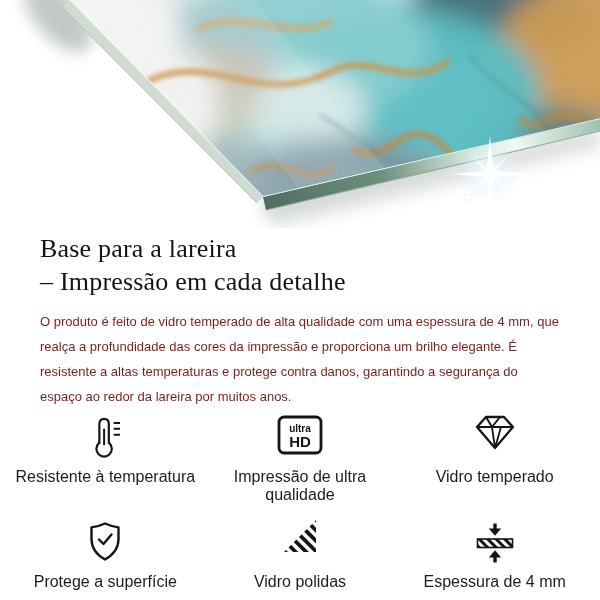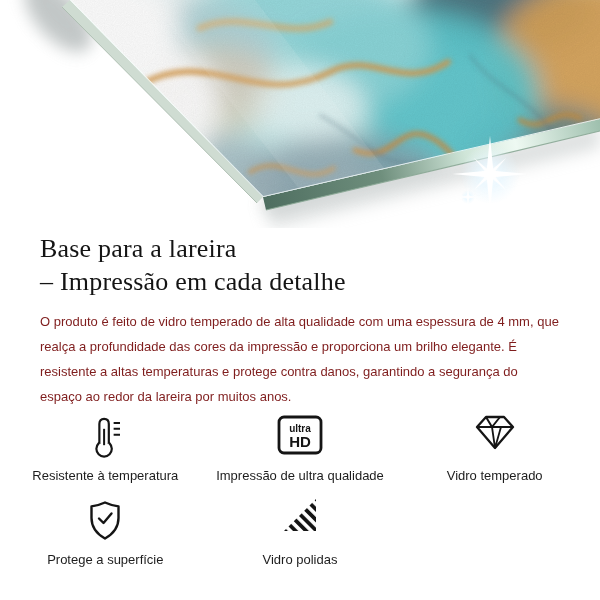--- a/index.html
+++ b/index.html
@@ -43,21 +43,21 @@
   .feature { text-align: center; }
   .icon-box {
     height: 44px;
     display: flex;
     align-items: flex-start;
     justify-content: center;
   }
   .icon-box svg { display: block; }
   .feature-label {
     margin-top: 9px;
-    font-size: 13px;
+    font-size: 16px;
     color: #1d1d1d;
   }
 </style>
 </head>
 <body>
 
 <div class="page">
 
   <div class="hero">
     <svg width="600" height="228" viewBox="0 0 600 228">
@@ -212,15 +212,32 @@
             <pattern id="p-hatch-tri" width="7.4" height="7.4" patternUnits="userSpaceOnUse" patternTransform="rotate(-45)">
               <rect x="0" y="0" width="3.8" height="7.4" fill="#151515"></rect>
             </pattern>
           </defs>
           <rect x="0" y="0" width="36" height="34" fill="url(#p-hatch-tri)" clip-path="url(#cp-tri)"></rect>
         </svg>
       </div>
       <div class="feature-label">Vidro polidas</div>
     </div>
 
+    <div class="feature">
+      <div class="icon-box">
+        <svg width="40" height="46" viewBox="0 0 40 46">
+          <defs>
+            <pattern id="p-hatch-bar" width="6" height="6" patternUnits="userSpaceOnUse" patternTransform="rotate(-45)">
+              <rect x="0" y="0" width="3" height="6" fill="#151515"></rect>
+            </pattern>
+          </defs>
+          <path d="M20 3.5 L20 9.5" stroke="#151515" stroke-width="3.4"></path>
+          <polygon points="13.8,8.6 26.2,8.6 20,15.8" fill="#151515"></polygon>
+          <rect x="2.5" y="19" width="35" height="8.5" fill="url(#p-hatch-bar)" stroke="#151515" stroke-width="1.6"></rect>
+          <polygon points="13.8,37.4 26.2,37.4 20,30.2" fill="#151515"></polygon>
+          <path d="M20 36.5 L20 42.5" stroke="#151515" stroke-width="3.4"></path>
+        </svg>
+      </div>
+      <div class="feature-label">Espessura de 4 mm</div>
+    </div>
 
   </div>
 </div>
 
 </body></html>

